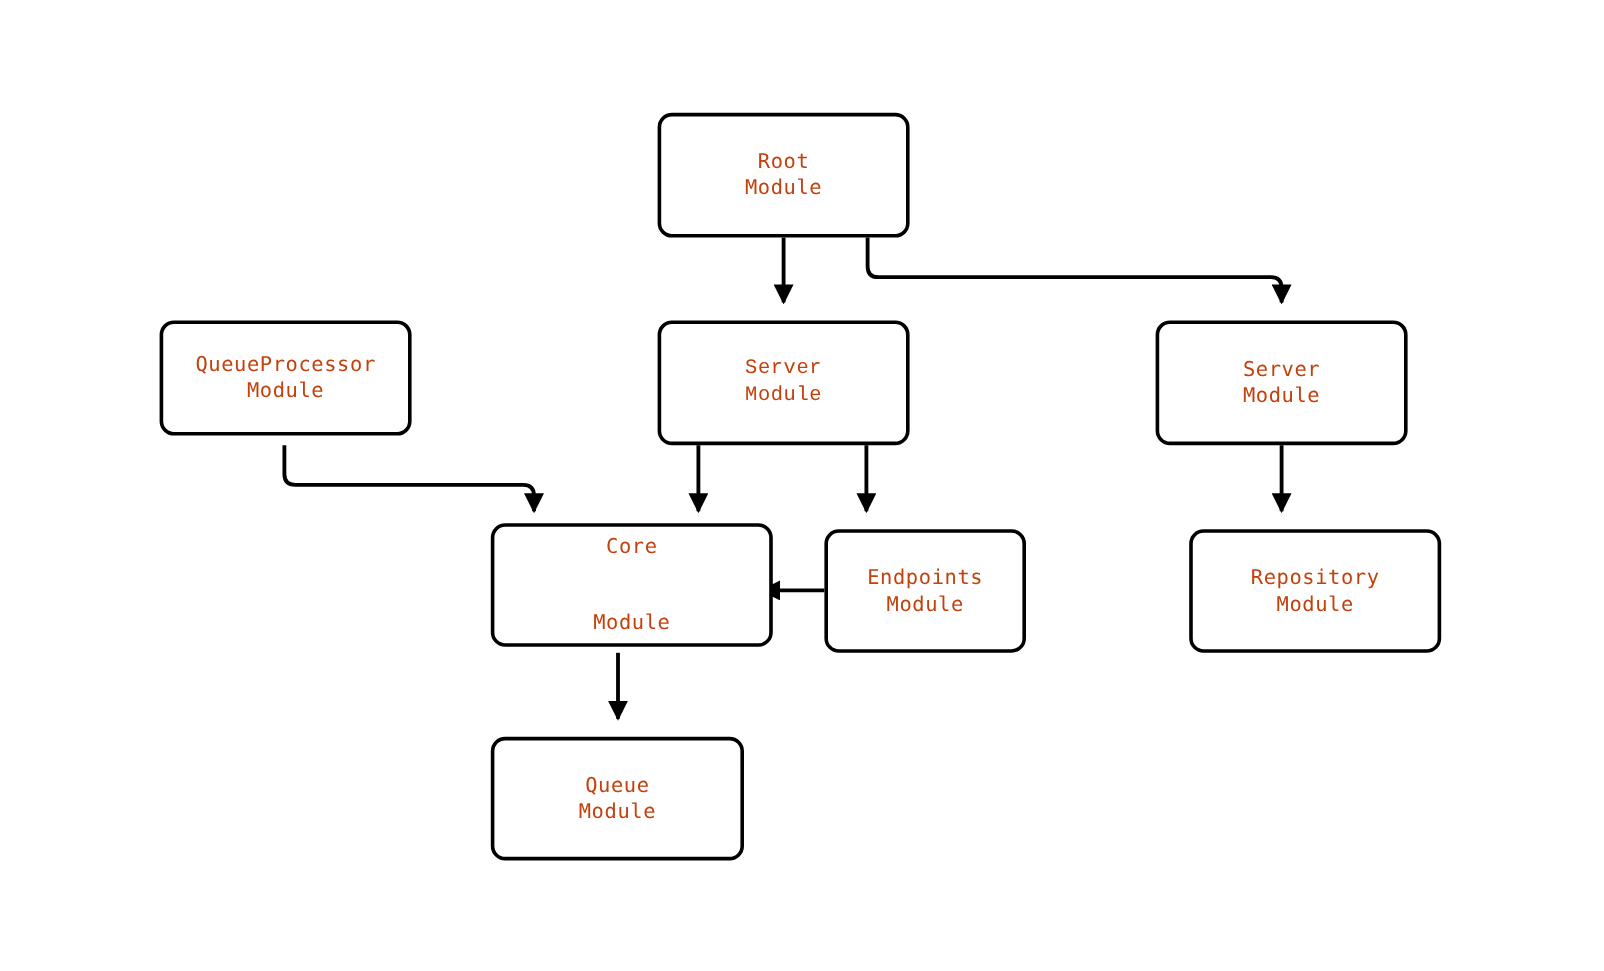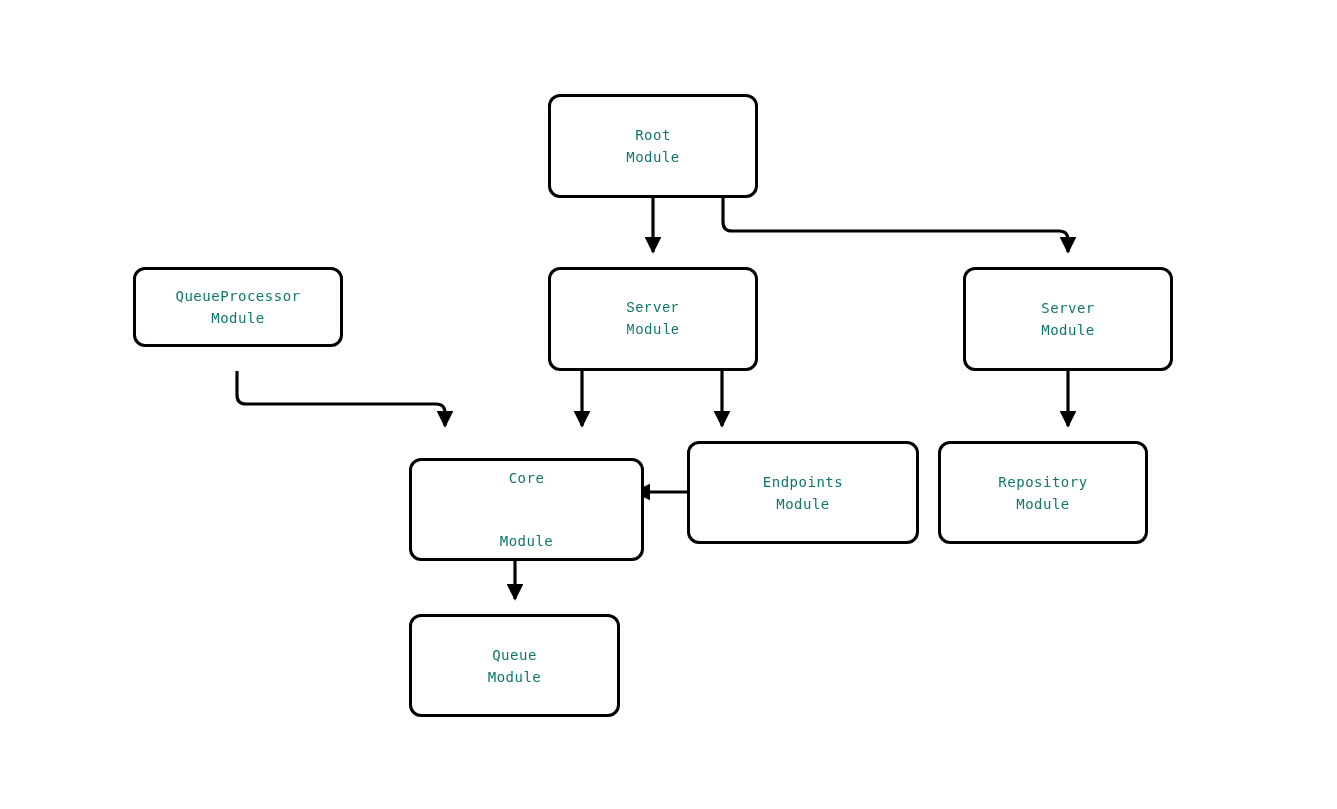--- a/index.html
+++ b/index.html
@@ -28,23 +28,23 @@
     background: #ffffff;
     border: 3px solid #000000;
     border-radius: 12px;
     display: flex;
     flex-direction: column;
     align-items: center;
     justify-content: center;
     z-index: 2;
   }
   .node-label {
-    font-size: 14px;
+    font-size: 17px;
     line-height: 22px;
-    color: #0f766e;
+    color: #c2410c;
     text-align: center;
     white-space: pre;
     letter-spacing: 0.5px;
   }
 </style>
 </head>
 <body>
 
 <div id="canvas">
 
@@ -70,46 +70,46 @@
     <path d="M 687 492 L 635 492" fill="none" stroke="#000000" stroke-width="3.2" marker-end="url(#arrow)"></path>
 
     <path d="M 515 544 L 515 599" fill="none" stroke="#000000" stroke-width="3.2" marker-end="url(#arrow)"></path>
   </svg>
 
   <div class="node" style="left:548px; top:94px; width:210px; height:104px;">
     <div class="node-label">Root</div>
     <div class="node-label">Module</div>
   </div>
 
-  <div class="node" style="left:133px; top:267px; width:210px; height:80px;">
+  <div class="node" style="left:133px; top:267px; width:210px; height:96px;">
     <div class="node-label">QueueProcessor</div>
     <div class="node-label">Module</div>
   </div>
 
   <div class="node" style="left:548px; top:267px; width:210px; height:104px;font-family:Liberation Mono, monospace;">
     <div class="node-label">Server</div>
     <div class="node-label">Module</div>
   </div>
 
   <div class="node" style="left:963px; top:267px; width:210px; height:104px;">
     <div class="node-label">Server</div>
     <div class="node-label">Module</div>
   </div>
 
-  <div class="node" style="left:409px; top:458px; width:235px; height:103px;gap:41px;">
+  <div class="node" style="left:409px; top:436px; width:235px; height:103px;gap:41px;">
     <div class="node-label">Core</div>
     <div class="node-label">Module</div>
   </div>
 
-  <div class="node" style="left:687px; top:441px; width:232px; height:103px;">
+  <div class="node" style="left:687px; top:441px; width:168px; height:103px;">
     <div class="node-label">Endpoints</div>
     <div class="node-label">Module</div>
   </div>
 
-  <div class="node" style="left:938px; top:441px; width:210px; height:103px;">
+  <div class="node" style="left:991px; top:441px; width:210px; height:103px;">
     <div class="node-label">Repository</div>
     <div class="node-label">Module</div>
   </div>
 
   <div class="node" style="left:409px; top:614px; width:211px; height:103px;">
     <div class="node-label">Queue</div>
     <div class="node-label">Module</div>
   </div>
 
 </div>

